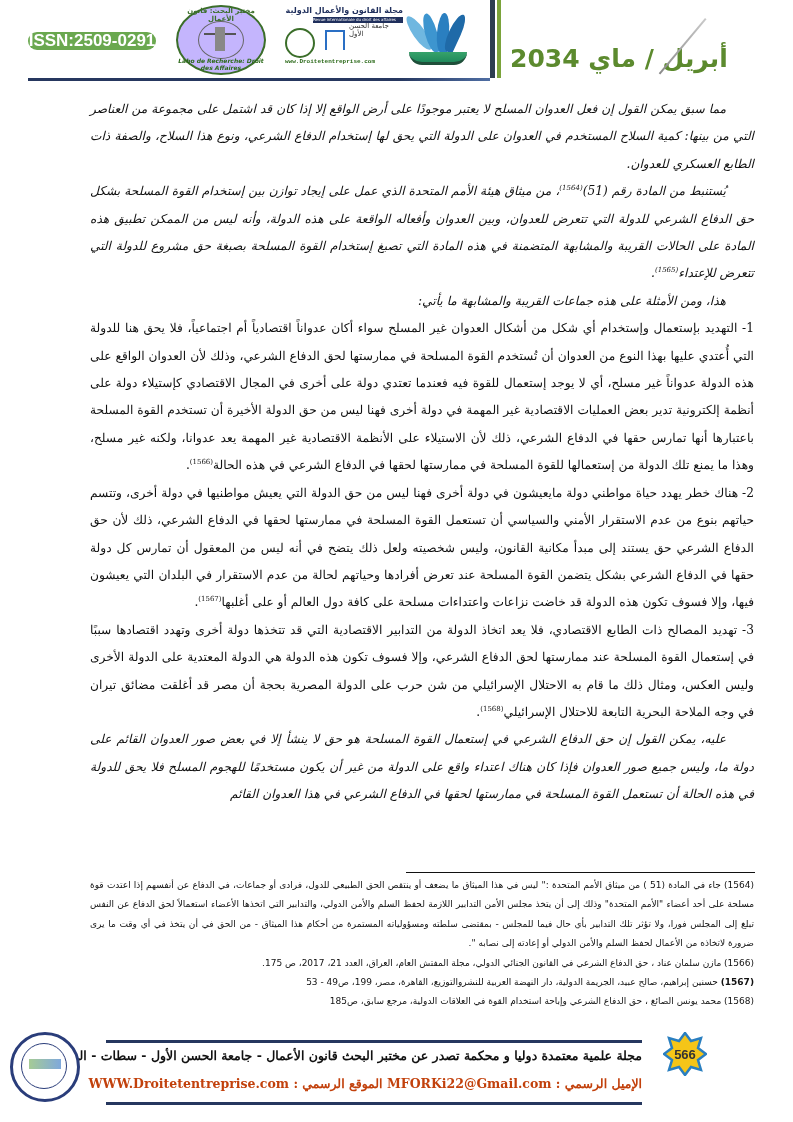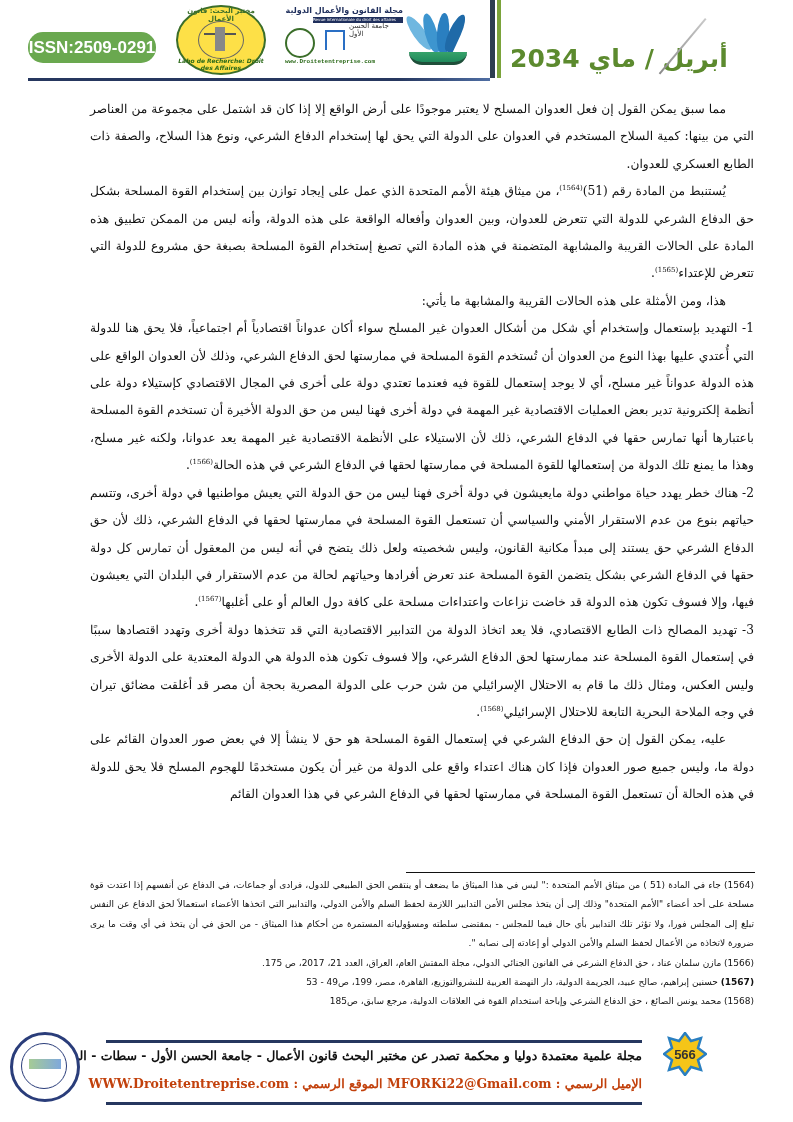--- a/index.html
+++ b/index.html
@@ -1,21 +1,21 @@
 <!DOCTYPE html>
 <html><head>
 <meta charset="utf-8">
 <style>
   html, body { margin:0; padding:0; background:#ffffff; }
   body { width:793px; height:1122px; position:relative; overflow:hidden; font-family:"DejaVu Sans", sans-serif; color:#111; }
 
   
   .header { position:absolute; left:0; top:0; width:793px; height:82px; }
-  .issn { position:absolute; left:28px; top:32px; width:128px; height:31px; background:#6aa84f; border-radius:15px; color:#fff; font-family:"Liberation Sans", sans-serif; font-size:17px; font-weight:bold; display:flex; align-items:center; justify-content:center; }
-  .lab-seal { position:absolute; left:176px; top:5px; width:86px; height:66px; border:2px solid #3b6e2a; border-radius:50%; background:#fde047; }
+  .issn { position:absolute; left:28px; top:32px; width:128px; height:18px; background:#6aa84f; border-radius:15px; color:#fff; font-family:"Liberation Sans", sans-serif; font-size:17px; font-weight:bold; display:flex; align-items:center; justify-content:center; }
+  .lab-seal { position:absolute; left:176px; top:5px; width:86px; height:66px; border:2px solid #3b6e2a; border-radius:50%; background:#c4b5fd; }
   .lab-seal .inner { position:absolute; left:20px; top:14px; width:44px; height:36px; border:1px solid #666; border-radius:50%; }
   .lab-seal .scale { position:absolute; left:37px; top:20px; width:10px; height:24px; background:#888; }
   .lab-seal .beam { position:absolute; left:26px; top:26px; width:32px; height:2px; background:#555; }
   .lab-seal .txt { position:absolute; left:0; top:0; width:100%; font-size:7px; color:#3b6e2a; text-align:center; font-weight:bold; }
   .lab-seal .txt2 { position:absolute; left:0; bottom:2px; width:100%; font-size:6px; color:#2c6a1a; text-align:center; font-style:italic; font-weight:bold; }
   .journal-logo { position:absolute; left:283px; top:6px; width:120px; height:62px; }
   .journal-logo .t1 { font-size:8px; color:#1f2f5c; font-weight:bold; text-align:right; direction:rtl; }
   .journal-logo .t2 { height:6px; background:#1f2f5c; margin:2px 0 2px 30px; font-size:4px; color:#fff; }
   .journal-logo .seal2 { position:absolute; left:2px; top:22px; width:26px; height:26px; border:2px solid #3b6e2a; border-radius:50%; }
   .journal-logo .uni { position:absolute; left:42px; top:24px; width:16px; height:18px; border:2px solid #2a6fc4; border-bottom:none; }
@@ -28,21 +28,21 @@
   .vbar2 { position:absolute; left:497px; top:0; width:4px; height:78px; background:#7aa33a; }
   .issue-title { position:absolute; left:510px; top:4px; font-size:21px; font-weight:bold; color:#1f3a8a; direction:rtl; white-space:nowrap; font-family:"DejaVu Sans", sans-serif; }
   .issue-title .num { color:#d62b1f; }
   .issue-date { position:absolute; left:510px; top:44px; font-size:25px; font-weight:bold; color:#5c8a2e; direction:rtl; white-space:nowrap; font-family:"DejaVu Sans", sans-serif; }
   .diag { position:absolute; left:705px; top:18px; width:2px; height:72px; background:linear-gradient(#c9c9c9,#8a8a8a); transform:rotate(40deg); transform-origin:top left; }
   .header-rule { position:absolute; left:28px; top:78px; width:462px; height:3px; background:linear-gradient(90deg,#26375f,#26375f 80%,#4f6ea3); }
 
   
   .content { position:absolute; left:90px; top:96px; width:664px; direction:rtl; text-align:justify; font-family:"DejaVu Serif", serif; font-size:12.2px; line-height:27.4px; }
   .content p { margin:0; }
-  .indent { text-indent:28px; }
+  .indent { text-indent:28px;font-style:italic; }
   sup { font-size:7px; line-height:0; vertical-align:super; }
 
   
   .fn-rule { position:absolute; left:406px; top:872px; width:349px; height:1px; background:#111; }
   .footnotes { position:absolute; left:90px; top:876px; width:664px; direction:rtl; text-align:justify; font-family:"DejaVu Sans", sans-serif; font-size:9px; line-height:19.4px; }
   .footnotes p { margin:0; }
   .fn-bold { font-weight:bold; }
 
   
   .page-star { position:absolute; left:663px; top:1032px; width:44px; height:44px; }
@@ -89,21 +89,21 @@
   <div class="vbar2"></div>
 
   <div class="issue-date">أبريل / ماي 2034</div>
   <div class="diag"></div>
   <div class="header-rule"></div>
 </div>
 
 <div class="content">
   <p class="indent">مما سبق يمكن القول إن فعل العدوان المسلح لا يعتبر موجودًا على أرض الواقع إلا إذا كان قد اشتمل على مجموعة من العناصر التي من بينها: كمية السلاح المستخدم في العدوان على الدولة التي يحق لها إستخدام الدفاع الشرعي، ونوع هذا السلاح، والصفة ذات الطابع العسكري للعدوان.</p>
   <p class="indent"><span>يُستنبط من المادة رقم (51)</span><sup>(1564)</sup><span>، من ميثاق هيئة الأمم المتحدة الذي عمل على إيجاد توازن بين إستخدام القوة المسلحة بشكل حق الدفاع الشرعي للدولة التي تتعرض للعدوان، وبين العدوان وأفعاله الواقعة على هذه الدولة، وأنه ليس من الممكن تطبيق هذه المادة على الحالات القريبة والمشابهة المتضمنة في هذه المادة التي تصبغ إستخدام القوة المسلحة بصبغة حق مشروع للدولة التي تتعرض للإعتداء</span><sup>(1565)</sup><span>.</span></p>
-  <p class="indent">هذا، ومن الأمثلة على هذه الحالات القريبة والمشابهة ما يأتي:</p>
+  <p class="indent">هذا، ومن الأمثلة على هذه جماعات القريبة والمشابهة ما يأتي:</p>
   <p><span>1-        التهديد بإستعمال وإستخدام أي شكل من أشكال العدوان غير المسلح سواء أكان عدواناً اقتصادياً أم اجتماعياً، فلا يحق هنا للدولة التي أُعتدي عليها بهذا النوع من العدوان أن تُستخدم القوة المسلحة في ممارستها لحق الدفاع الشرعي، وذلك لأن العدوان الواقع على هذه الدولة عدواناً غير مسلح، أي لا يوجد إستعمال للقوة فيه فعندما تعتدي دولة على أخرى في المجال الاقتصادي كإستيلاء دولة على أنظمة إلكترونية تدير بعض العمليات الاقتصادية غير المهمة في دولة أخرى فهنا ليس من حق الدولة الأخيرة أن تستخدم القوة المسلحة باعتبارها أنها تمارس حقها في الدفاع الشرعي، ذلك لأن الاستيلاء على الأنظمة الاقتصادية غير المهمة يعد عدوانا، ولكنه غير مسلح، وهذا ما يمنع تلك الدولة من إستعمالها للقوة المسلحة في ممارستها لحقها في الدفاع الشرعي في هذه الحالة</span><sup>(1566)</sup>.</p>
   <p><span>2- هناك خطر يهدد حياة مواطني دولة مايعيشون في دولة أخرى فهنا ليس من حق الدولة التي يعيش مواطنيها في دولة أخرى، وتتسم حياتهم بنوع من عدم الاستقرار الأمني والسياسي أن تستعمل القوة المسلحة في ممارستها لحقها في الدفاع الشرعي، ذلك لأن حق الدفاع الشرعي حق يستند إلى مبدأ مكانية القانون، وليس شخصيته ولعل ذلك يتضح في أنه ليس من المعقول أن تمارس كل دولة حقها في الدفاع الشرعي بشكل يتضمن القوة المسلحة عند تعرض أفرادها وحياتهم لحالة من عدم الاستقرار في البلدان التي يعيشون فيها، وإلا فسوف تكون هذه الدولة قد خاضت نزاعات واعتداءات مسلحة على كافة دول العالم أو على أغلبها</span><sup>(1567)</sup>.</p>
   <p><span>3- تهديد المصالح ذات الطابع الاقتصادي، فلا يعد اتخاذ الدولة من التدابير الاقتصادية التي قد تتخذها دولة أخرى وتهدد اقتصادها سببًا في إستعمال القوة المسلحة عند ممارستها لحق الدفاع الشرعي، وإلا فسوف تكون هذه الدولة هي الدولة المعتدية على الدولة الأخرى وليس العكس، ومثال ذلك ما قام به الاحتلال الإسرائيلي من شن حرب على الدولة المصرية بحجة أن مصر قد أغلقت مضائق تيران في وجه الملاحة البحرية التابعة للاحتلال الإسرائيلي</span><sup>(1568)</sup>.</p>
   <p class="indent">عليه، يمكن القول إن حق الدفاع الشرعي في إستعمال القوة المسلحة هو حق لا ينشأ إلا في بعض صور العدوان القائم على دولة ما، وليس جميع صور العدوان فإذا كان هناك اعتداء واقع على الدولة من غير أن يكون مستخدمًا للهجوم المسلح فلا يحق للدولة في هذه الحالة أن تستعمل القوة المسلحة في ممارستها لحقها في الدفاع الشرعي في هذا العدوان القائم</p>
 </div>
 
 <div class="fn-rule"></div>
 <div class="footnotes">
   <p><span>(1564)</span><span> جاء في المادة (51 ) من ميثاق الأمم المتحدة :" ليس في هذا الميثاق ما يضعف أو ينتقص الحق الطبيعي للدول، فرادى أو جماعات، في الدفاع عن أنفسهم إذا اعتدت قوة مسلحة على أحد أعضاء "الأمم المتحدة" وذلك إلى أن يتخذ مجلس الأمن التدابير اللازمة لحفظ السلم والأمن الدولي، والتدابير التي اتخذها الأعضاء استعمالاً لحق الدفاع عن النفس تبلغ إلى المجلس فورا، ولا تؤثر تلك التدابير بأي حال فيما للمجلس - بمقتضى سلطته ومسؤولياته المستمرة من أحكام هذا الميثاق - من الحق في أن يتخذ في أي وقت ما يرى ضرورة لاتخاذه من الأعمال لحفظ السلم والأمن الدولي أو إعادته إلى نصابه ".</span></p>
   <p><span>(1566)</span><span> مازن سلمان عناد ، حق الدفاع الشرعي في القانون الجنائي الدولي، مجلة المفتش العام، العراق، العدد 21، 2017، ص 175.</span></p>

